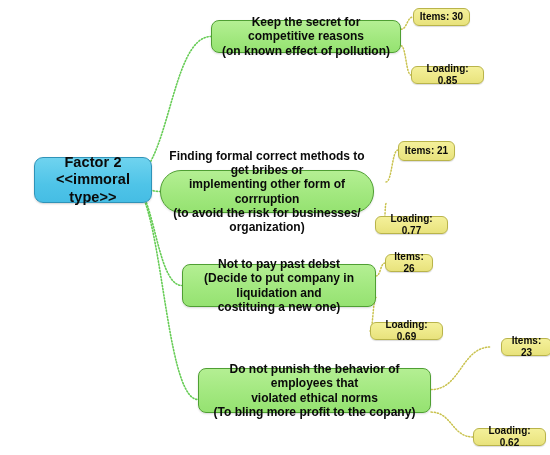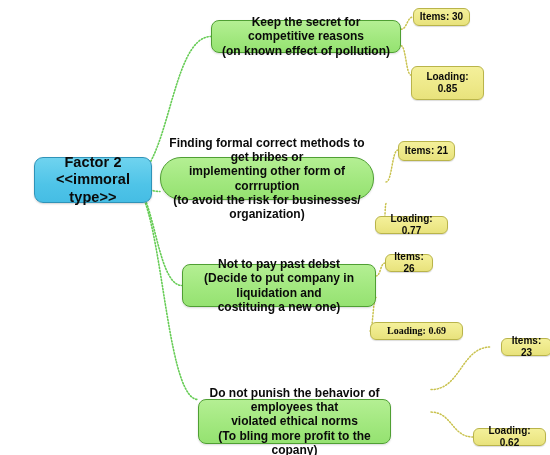--- a/index.html
+++ b/index.html
@@ -87,34 +87,34 @@
         <path d="M 431 412.1 C 452 412.1, 452 437, 473 437" fill="none" stroke="#c9c24e" stroke-width="1.5" stroke-linecap="round" stroke-dasharray="1.2 1.9"></path>
       </g>
   </svg>
 
   <div class="node root-node" style="left: 10px; top: 157px; width: 118px; height: 46px; background: linear-gradient(rgb(111, 211, 239) 0%, rgb(79, 196, 232) 60%, rgb(69, 189, 228) 100%); border-color: rgb(47, 147, 184);">Factor 2
 &lt;&lt;immoral type&gt;&gt;</div>
 
   <div id="topic-layer">
       <div class="node topic-node" style="left: 211px; top: 20px; width: 190px; height: 33px; background: linear-gradient(rgb(180, 239, 147) 0%, rgb(162, 232, 127) 55%, rgb(149, 226, 113) 100%); border-color: rgb(79, 159, 51);">Keep the secret for competitive reasons
 (on known effect of pollution)</div>
-      <div class="node topic-node" style="left: 160px; top: 157px; width: 214px; height: 43px; background: linear-gradient(rgb(180, 239, 147) 0%, rgb(162, 232, 127) 55%, rgb(149, 226, 113) 100%); border-color: rgb(79, 159, 51); border-radius: 21px;">Finding formal correct methods to get bribes or
+      <div class="node topic-node" style="left: 160px; top: 170px; width: 214px; height: 43px; background: linear-gradient(rgb(180, 239, 147) 0%, rgb(162, 232, 127) 55%, rgb(149, 226, 113) 100%); border-color: rgb(79, 159, 51); border-radius: 21px;">Finding formal correct methods to get bribes or
 implementing other form of corrruption
 (to avoid the risk for businesses/ organization)</div>
       <div class="node topic-node" style="left: 182px; top: 264px; width: 194px; height: 43px; background: linear-gradient(rgb(180, 239, 147) 0%, rgb(162, 232, 127) 55%, rgb(149, 226, 113) 100%); border-color: rgb(79, 159, 51);">Not to pay past debst
 (Decide to put company in liquidation and
 costituing a new one)</div>
-      <div class="node topic-node" style="left: 198px; top: 399px; width: 193px; height: 45px; background: linear-gradient(rgb(180, 239, 147) 0%, rgb(162, 232, 127) 55%, rgb(149, 226, 113) 100%); border-color: rgb(79, 159, 51);">Do not punish the behavior of employees that
+      <div class="node topic-node" style="left: 198px; top: 368px; width: 233px; height: 45px; background: linear-gradient(rgb(180, 239, 147) 0%, rgb(162, 232, 127) 55%, rgb(149, 226, 113) 100%); border-color: rgb(79, 159, 51);">Do not punish the behavior of employees that
 violated ethical norms
 (To bling more profit to the copany)</div>
     </div>
   <div id="tag-layer">
       <div class="node tag-node" style="left: 413px; top: 8px; width: 57px; height: 18px;">Items: 30</div>
-      <div class="node tag-node" style="left: 411px; top: 66px; width: 73px; height: 34px;">Loading: 0.85</div>
+      <div class="node tag-node" style="left: 411px; top: 66px; width: 73px; height: 18px;">Loading: 0.85</div>
       <div class="node tag-node" style="left: 398px; top: 141px; width: 57px; height: 20px;">Items: 21</div>
       <div class="node tag-node" style="left: 375px; top: 216px; width: 73px; height: 18px;">Loading: 0.77</div>
       <div class="node tag-node" style="left: 385px; top: 254px; width: 48px; height: 18px;">Items: 26</div>
-      <div class="node tag-node" style="left: 370px; top: 322px; width: 93px; height: 18px; font-family: Liberation Serif, serif;">Loading: 0.69</div>
+      <div class="node tag-node" style="left: 370px; top: 322px; width: 73px; height: 18px;">Loading: 0.69</div>
       <div class="node tag-node" style="left: 501px; top: 338px; width: 51px; height: 18px;">Items: 23</div>
       <div class="node tag-node" style="left: 473px; top: 428px; width: 73px; height: 18px;">Loading: 0.62</div>
     </div>
 
 </div>
 
 </body></html>

